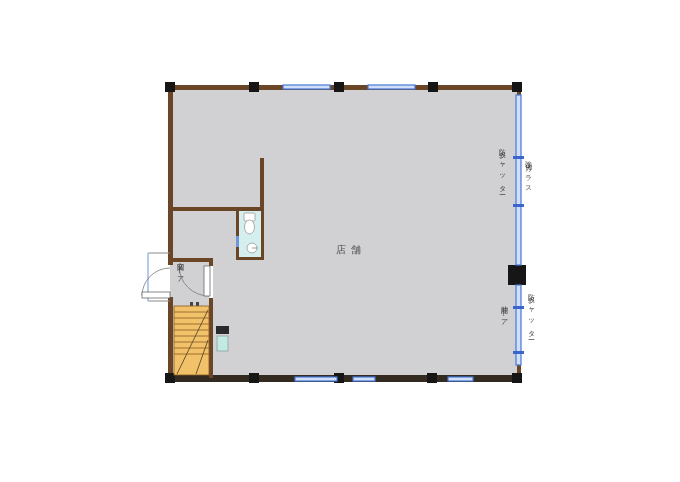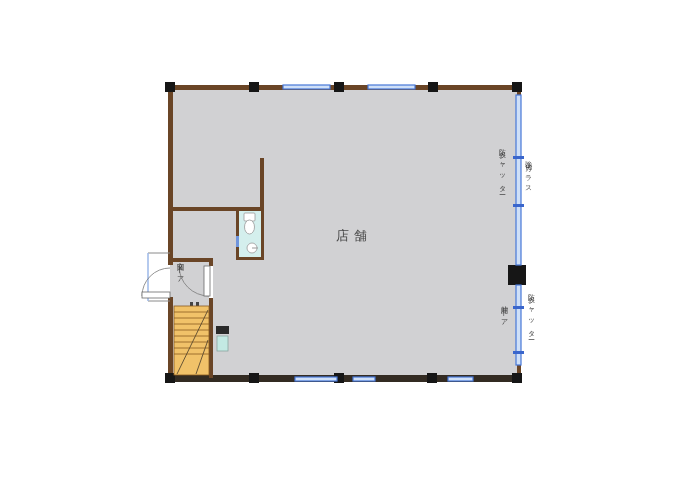--- a/index.html
+++ b/index.html
@@ -17,25 +17,26 @@
     text-orientation:upright;
     font-size:7px;
     line-height:1;
     letter-spacing:2px;
     color:#3c3c3c;
     white-space:nowrap;
     user-select:none;
   }
   .hlabel{
     position:absolute;
-    font-size:13px;
+    font-size:10px;
     letter-spacing:5px;
     color:#4a4a4a;
     white-space:nowrap;
     user-select:none;
+    margin-top:16px;
   }
 </style>
 </head>
 <body>
 
 <div class="canvas">
 
   <svg class="plan-svg" width="680" height="482" viewBox="0 0 680 482">
 
     <rect x="170" y="87" width="350" height="292" fill="#d1d1d3"></rect>

